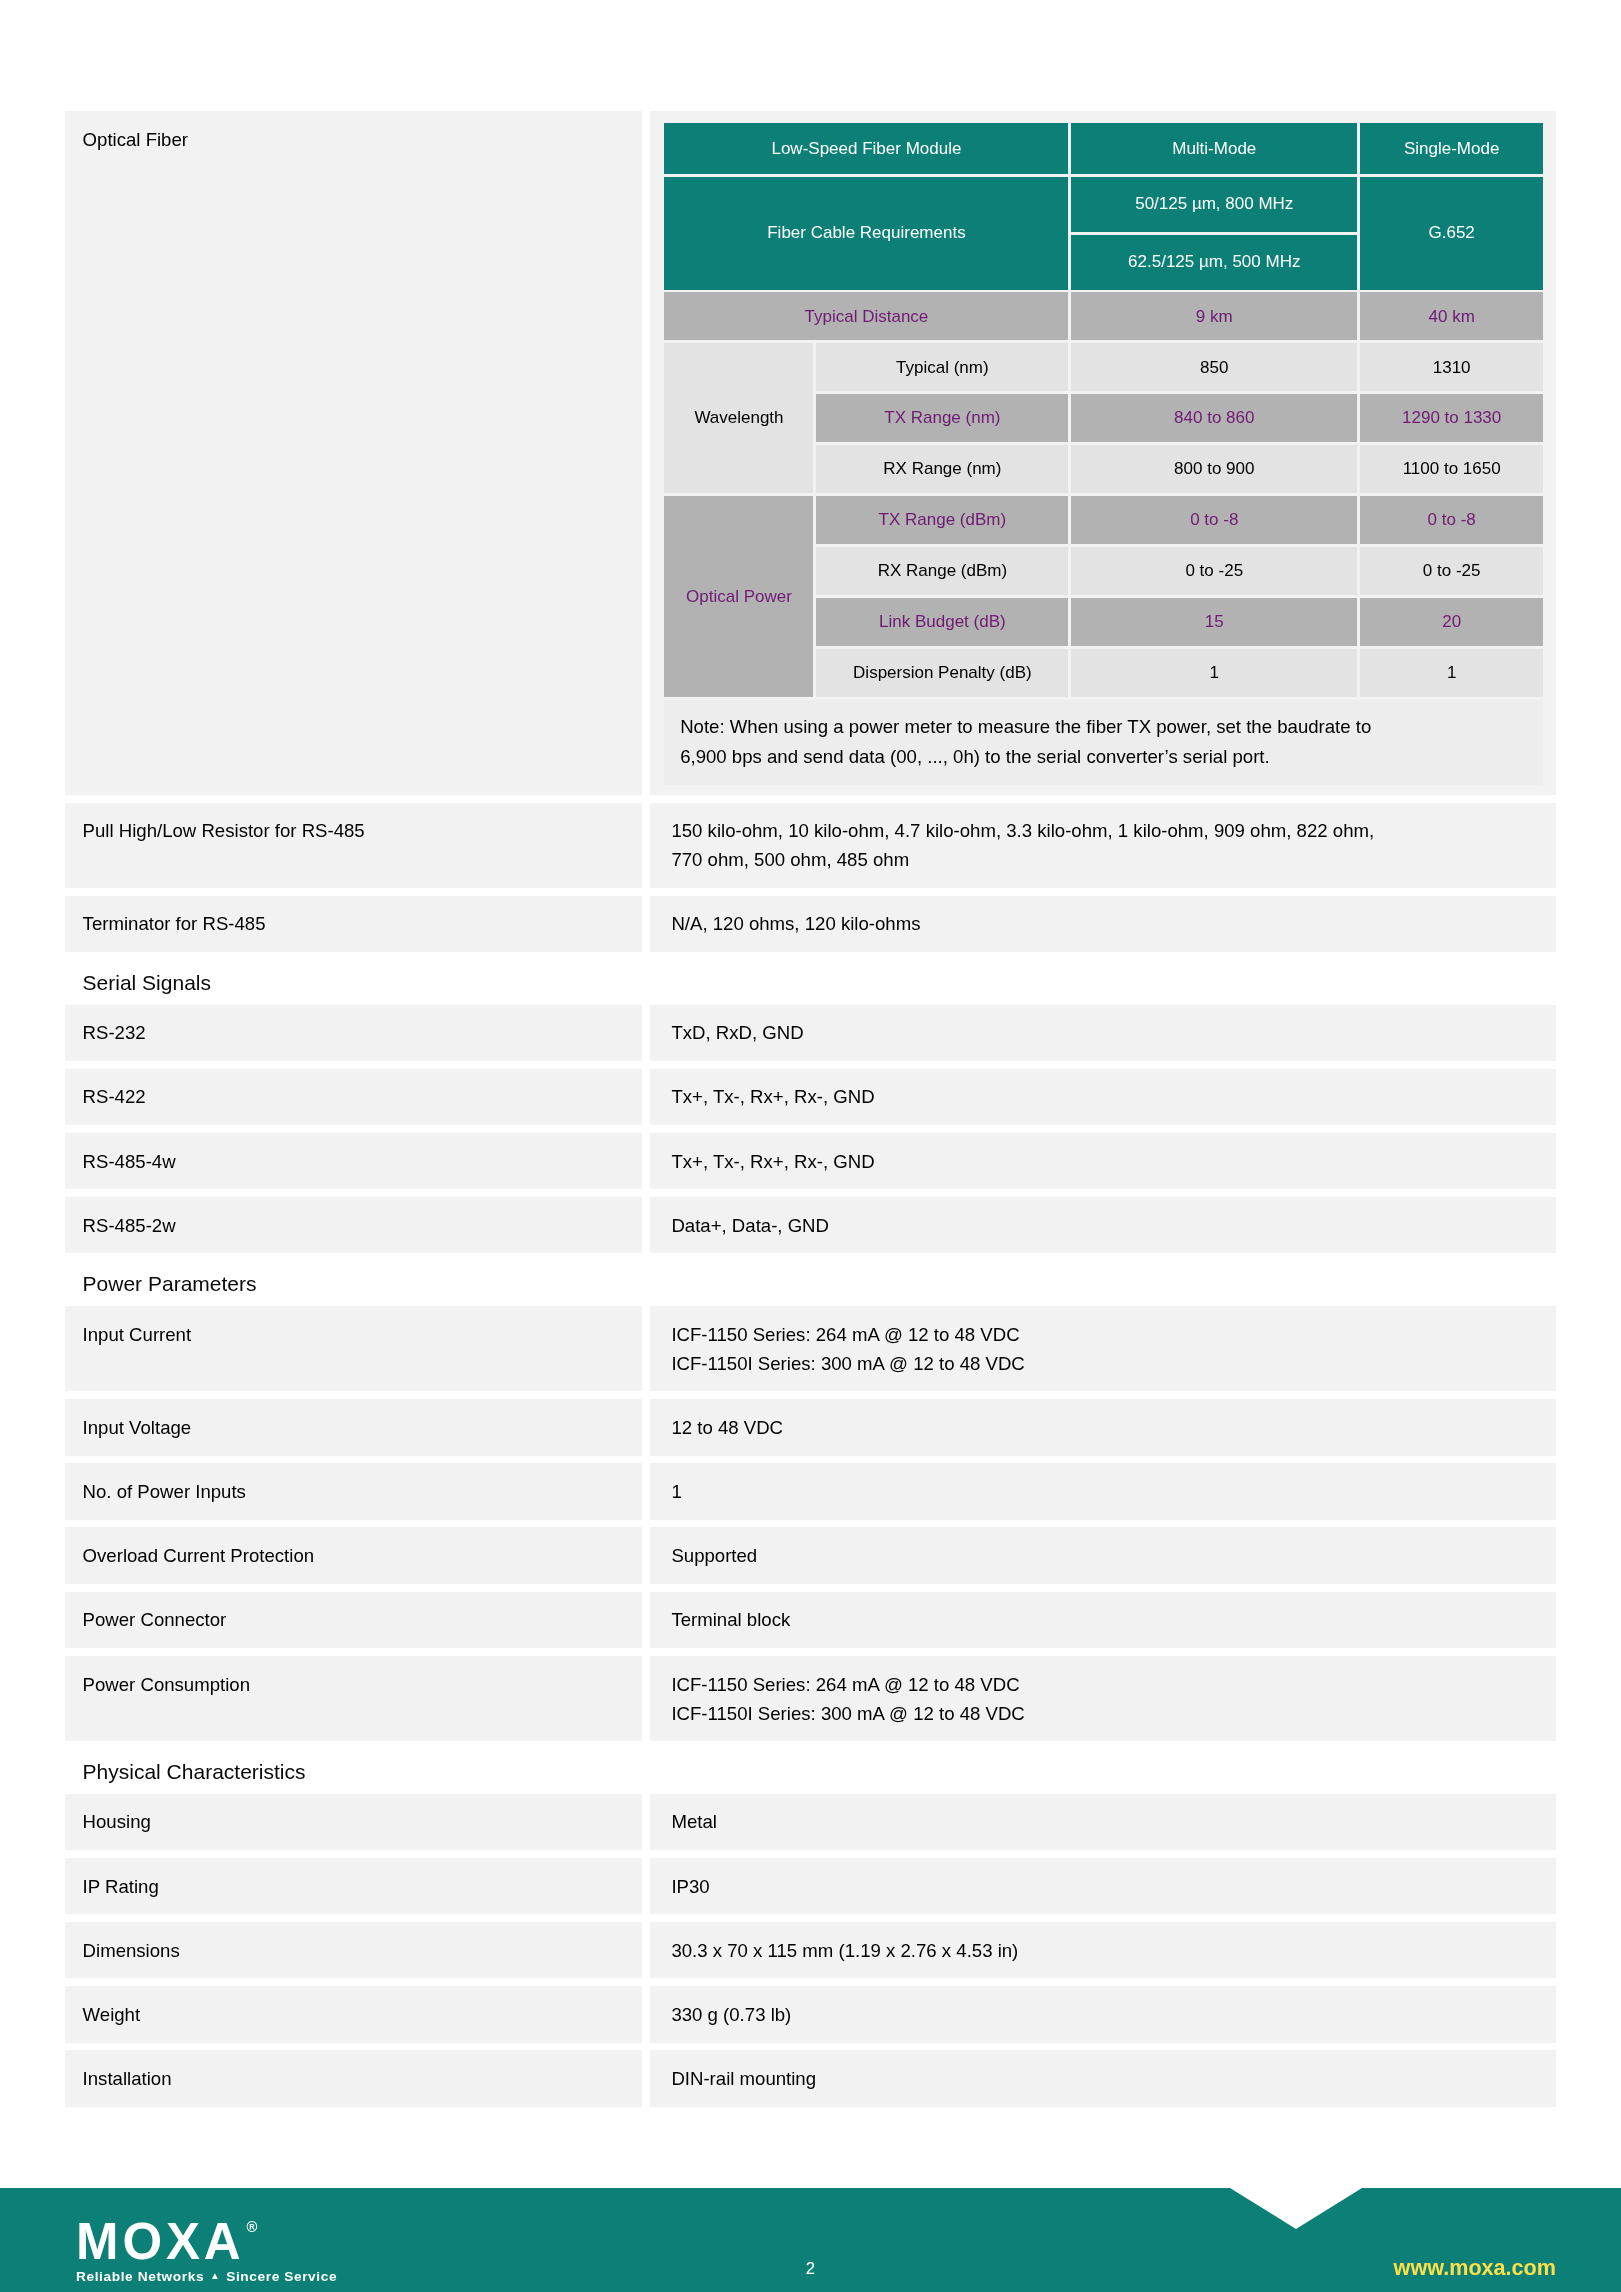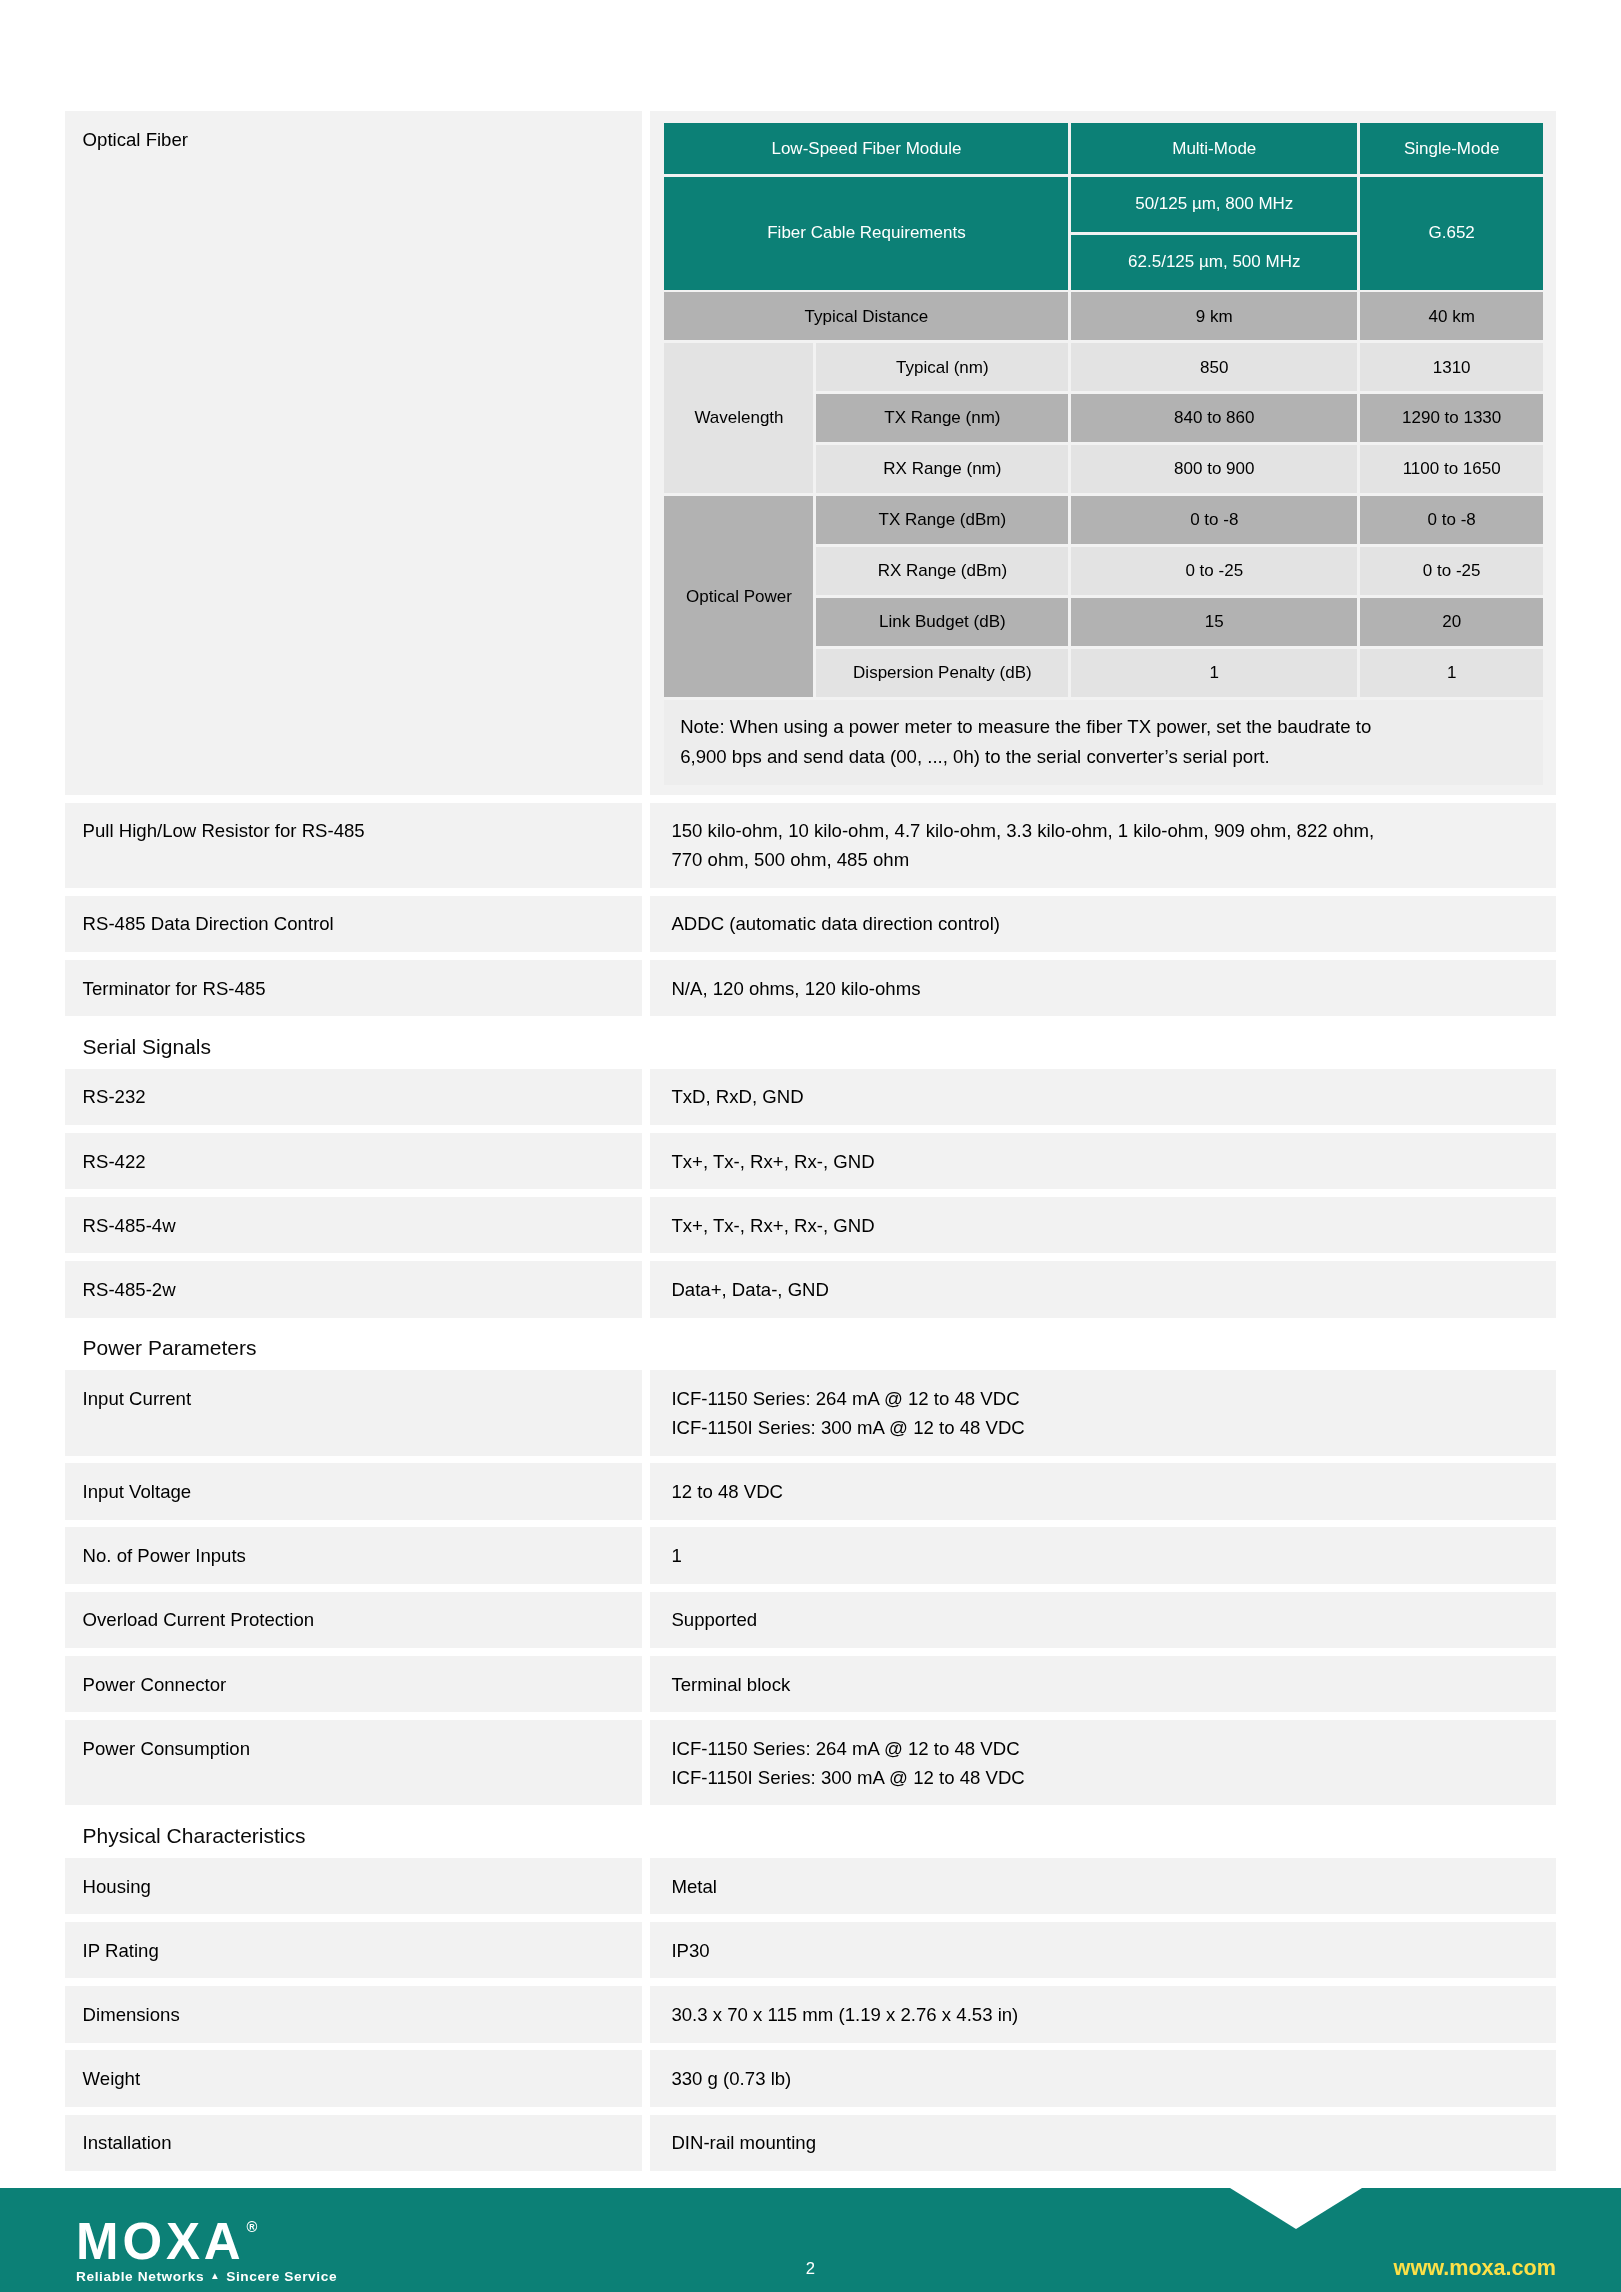--- a/index.html
+++ b/index.html
@@ -20,21 +20,21 @@
   .fiber-row { display:flex; gap:7.8px; }
   .fiber-label-cell { width:577px; flex:0 0 577px; background:var(--row_bg,#f2f2f2); padding:13.7px 0 0 17.6px; font-size:18.6px; line-height:29px; }
   .fiber-panel { flex:1 1 auto; background:var(--row_bg,#f2f2f2); padding:11.8px 12.7px 9.8px 14.7px; }
 
   .fiber-table { display:grid; width:879px;
     grid-template-columns:149px 252px 286px 183px;
     grid-template-rows:51px 55px 55px repeat(8,48px);
     gap:2.9px; }
   .fiber-table .cell { display:flex; align-items:center; justify-content:center; font-size:17px; line-height:21.6px; padding:2px 5.9px; }
   .t { background:var(--teal,#0c8076); color:#fff; }
-  .m { background:var(--mid_gray,#b2b2b2); color:#000000; }
+  .m { background:var(--mid_gray,#b2b2b2); color:#701a75; }
   .l { background:var(--light_gray,#e3e3e3); color:#000; }
 
   .c-hdr    { grid-column:1/3; grid-row:1; }
   .c-mmhdr  { grid-column:3;   grid-row:1; }
   .c-smhdr  { grid-column:4;   grid-row:1; }
   .c-fcr    { grid-column:1/3; grid-row:2/4; }
   .c-fcr-a  { grid-column:3;   grid-row:2; }
   .c-fcr-b  { grid-column:3;   grid-row:3; }
   .c-g652   { grid-column:4;   grid-row:2/4; }
   .c-td     { grid-column:1/3; grid-row:4; }
@@ -113,24 +113,20 @@
       </div>
     </section>
 
     <div id="rows-top">
   <div class="spec-row">
     <div class="cell label">Pull High/Low Resistor for RS-485</div>
     <div class="cell value">150 kilo-ohm, 10 kilo-ohm, 4.7 kilo-ohm, 3.3 kilo-ohm, 1 kilo-ohm, 909 ohm, 822 ohm,
 770 ohm, 500 ohm, 485 ohm</div>
   </div>
 
-  <div class="spec-row">
-    <div class="cell label">RS-485 Data Direction Control</div>
-    <div class="cell value">ADDC (automatic data direction control)</div>
-  </div>
 
   <div class="spec-row">
     <div class="cell label">Terminator for RS-485</div>
     <div class="cell value">N/A, 120 ohms, 120 kilo-ohms</div>
   </div>
 </div>
     <div id="sections-root">
   <h2 class="section-heading">Serial Signals</h2>
 
   <div class="spec-row">

